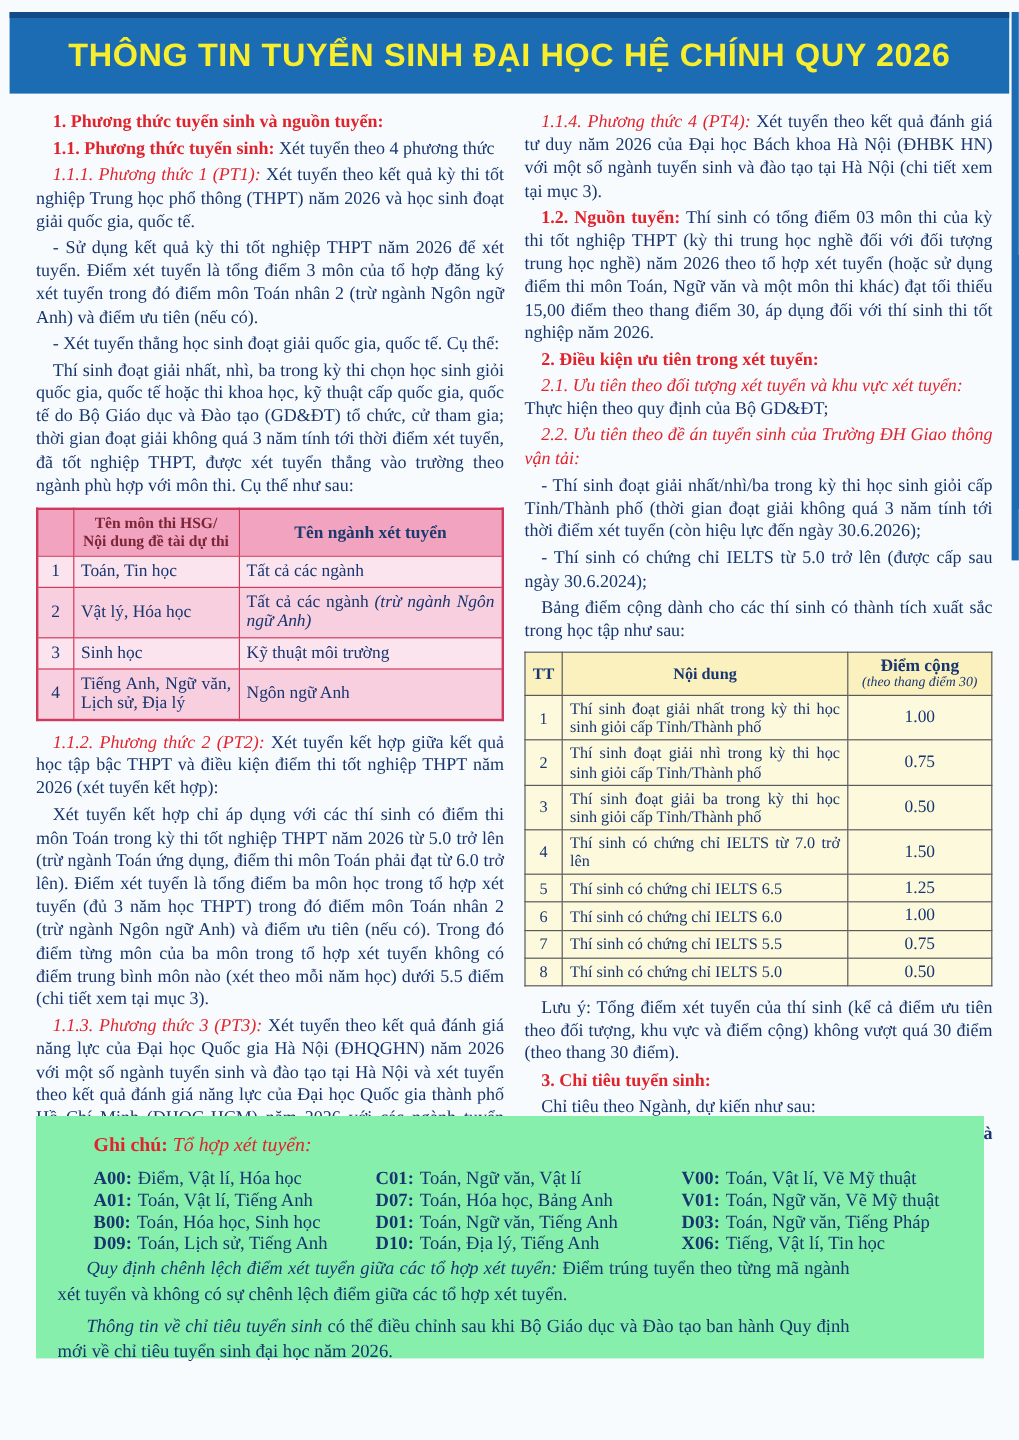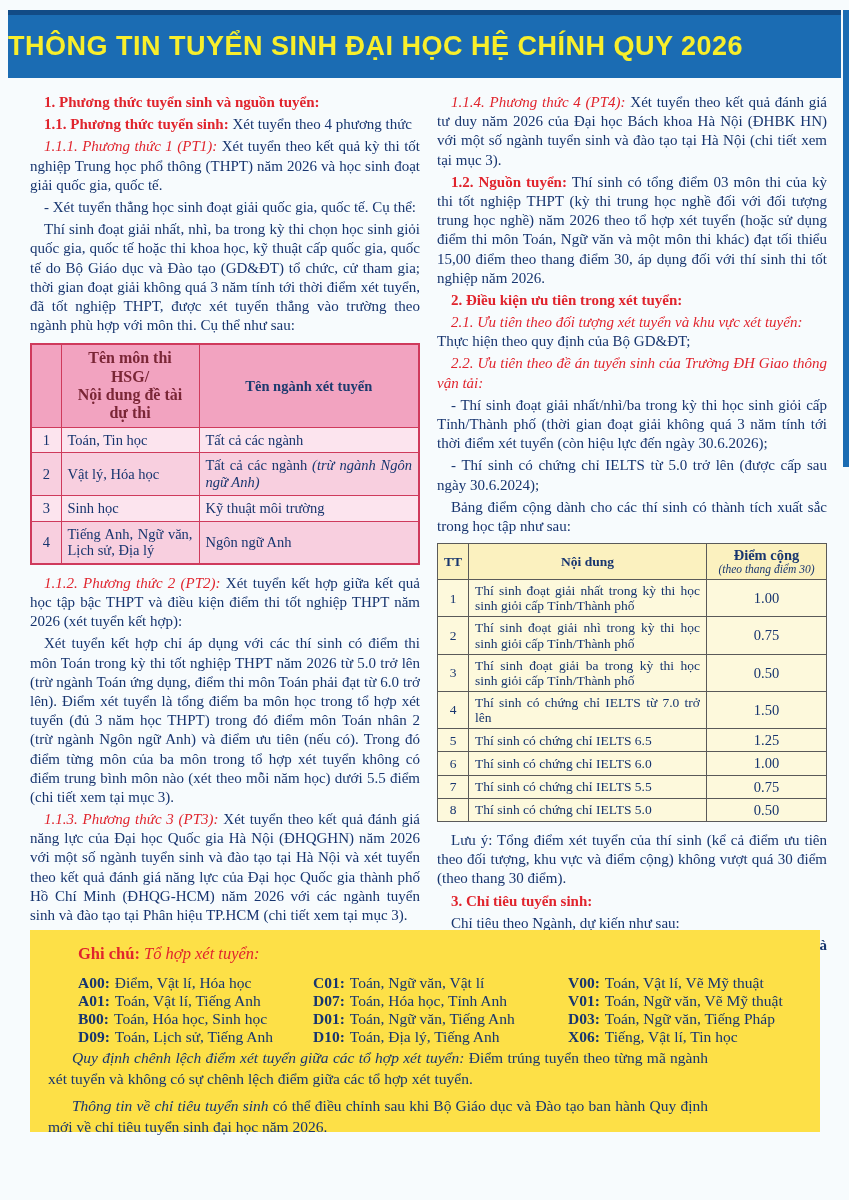--- a/index.html
+++ b/index.html
@@ -9,21 +9,21 @@
     font-family:"Liberation Serif","DejaVu Serif",serif;
     color:#17356f;
     position:relative;
     overflow:hidden;
   }
   .page{position:absolute;inset:0;}
   
   .banner{
     position:absolute;left:8px;top:10px;width:833px;height:68px;
     background:#1b6cb3;border-top:5px solid #124b86;
-    display:flex;align-items:center;justify-content:flex-start;
+    display:flex;align-items:center;justify-content:center;
     box-sizing:border-box;
   }
   .banner .title{
     font-family:"Liberation Sans","DejaVu Sans",sans-serif;
     font-weight:bold;font-size:27px;letter-spacing:.5px;
     color:#f8ee2b;
   }
   .edge-strip{
     position:absolute;right:0;top:10px;width:6px;height:457px;
     background:#1b6cb3;
@@ -43,21 +43,21 @@
   
   table{border-collapse:collapse;}
   .pink-table{
     width:390px;margin:8px 0 9px 0;
     border:2px solid #cf3a5c;
     font-size:14.5px;line-height:1.15;
   }
   .pink-table th,.pink-table td{
     border:1.5px solid #cf3a5c;padding:4px 6px;box-sizing:border-box;
   }
-  .pink-table thead th{background:#f2a3c0;text-align:center;font-size:16px;}
+  .pink-table thead th{background:#f2a3c0;text-align:center;font-size:13px;}
   .pink-table .h-subject{color:#7a2636;}
   .pink-table .h-major{color:#1b3a6e;font-size:14.5px;}
   .pink-table td{background:#fce4ee;}
   .pink-table tr.alt td{background:#f8cfdf;}
   .pink-table .c-no{width:30px;text-align:center;}
   .pink-table .c-subject{width:138px;}
   
   .yellow-table{
     width:390px;margin:7px 0 9px 0;
     border:1.5px solid #5a5a5a;
@@ -68,21 +68,21 @@
   }
   .yellow-table thead th{background:#fbf1bf;text-align:center;}
   .yellow-table td{background:#fdf9dc;}
   .yellow-table .c-tt{width:28px;text-align:center;}
   .yellow-table .c-points{width:120px;text-align:center;font-size:14.5px;}
   .yellow-table .h-points-main{font-weight:bold;font-size:14.5px;}
   .yellow-table .h-points-note{font-weight:normal;font-style:italic;font-size:11.5px;}
   
   .footer-box{
     position:absolute;left:30px;top:930px;width:790px;height:202px;
-    background:#fde047;box-sizing:border-box;
+    background:#86efac;box-sizing:border-box;
     padding:14px 26px 12px 48px;
     font-size:15.5px;
   }
   .ghi-chu-line{margin:0 0 10px 0;font-size:16.5px;}
   .combo-grid{
     display:grid;grid-template-columns:225px 245px 1fr;
     row-gap:7px;column-gap:10px;
   }
   .combo b{margin-right:5px;}
   .footer-notes{
@@ -101,20 +101,21 @@
     <span class="title">THÔNG TIN TUYỂN SINH ĐẠI HỌC HỆ CHÍNH QUY 2026</span>
   </div>
   <div class="edge-strip"></div>
 
   <div class="columns">
 
     <div class="col">
       <p class="para"><span class="redlbl">1. Phương thức tuyển sinh và nguồn tuyển:</span></p>
       <p class="para"><span class="redlbl">1.1. Phương thức tuyển sinh:</span> <span>Xét tuyển theo 4 phương thức</span></p>
       <p class="para"><span class="redlblit">1.1.1. Phương thức 1 (PT1):</span> <span>Xét tuyển theo kết quả kỳ thi tốt nghiệp Trung học phổ thông (THPT) năm 2026 và học sinh đoạt giải quốc gia, quốc tế.</span></p>
+      <p class="para"><span>- Sử dụng kết quả kỳ thi tốt nghiệp THPT năm 2026 để xét tuyển. Điểm xét tuyển là tổng điểm 3 môn của tổ hợp đăng ký xét tuyển trong đó điểm môn Toán nhân 2 (trừ ngành Ngôn ngữ Anh) và điểm ưu tiên (nếu có).</span></p>
       <p class="para"><span>- Xét tuyển thẳng học sinh đoạt giải quốc gia, quốc tế. Cụ thể:</span></p>
       <p class="para"><span>Thí sinh đoạt giải nhất, nhì, ba trong kỳ thi chọn học sinh giỏi quốc gia, quốc tế hoặc thi khoa học, kỹ thuật cấp quốc gia, quốc tế do Bộ Giáo dục và Đào tạo (GD&amp;ĐT) tổ chức, cử tham gia; thời gian đoạt giải không quá 3 năm tính tới thời điểm xét tuyển, đã tốt nghiệp THPT, được xét tuyển thẳng vào trường theo ngành phù hợp với môn thi. Cụ thể như sau:</span></p>
 
       <table class="pink-table">
         <thead>
           <tr>
             <th class="c-no"></th>
             <th class="c-subject h-subject">
               <div>Tên môn thi HSG/</div>
               <div>Nội dung đề tài dự thi</div>
@@ -228,21 +229,21 @@
     <p class="ghi-chu-line"><span class="redlbl">Ghi chú:</span> <span class="red ital">Tổ hợp xét tuyển:</span></p>
     <div class="combo-grid">
       <div>
         <div class="combo"><b>A00:</b><span>Điểm, Vật lí, Hóa học</span></div>
         <div class="combo"><b>A01:</b><span>Toán, Vật lí, Tiếng Anh</span></div>
         <div class="combo"><b>B00:</b><span>Toán, Hóa học, Sinh học</span></div>
         <div class="combo"><b>D09:</b><span>Toán, Lịch sử, Tiếng Anh</span></div>
       </div>
       <div>
         <div class="combo"><b>C01:</b><span>Toán, Ngữ văn, Vật lí</span></div>
-        <div class="combo"><b>D07:</b><span>Toán, Hóa học, Tỉnh Anh</span></div>
+        <div class="combo"><b>D07:</b><span>Toán, Hóa học, Bảng Anh</span></div>
         <div class="combo"><b>D01:</b><span>Toán, Ngữ văn, Tiếng Anh</span></div>
         <div class="combo"><b>D10:</b><span>Toán, Địa lý, Tiếng Anh</span></div>
       </div>
       <div>
         <div class="combo"><b>V00:</b><span>Toán, Vật lí, Vẽ Mỹ thuật</span></div>
         <div class="combo"><b>V01:</b><span>Toán, Ngữ văn, Vẽ Mỹ thuật</span></div>
         <div class="combo"><b>D03:</b><span>Toán, Ngữ văn, Tiếng Pháp</span></div>
         <div class="combo"><b>X06:</b><span>Tiếng, Vật lí, Tin học</span></div>
       </div>
     </div>

